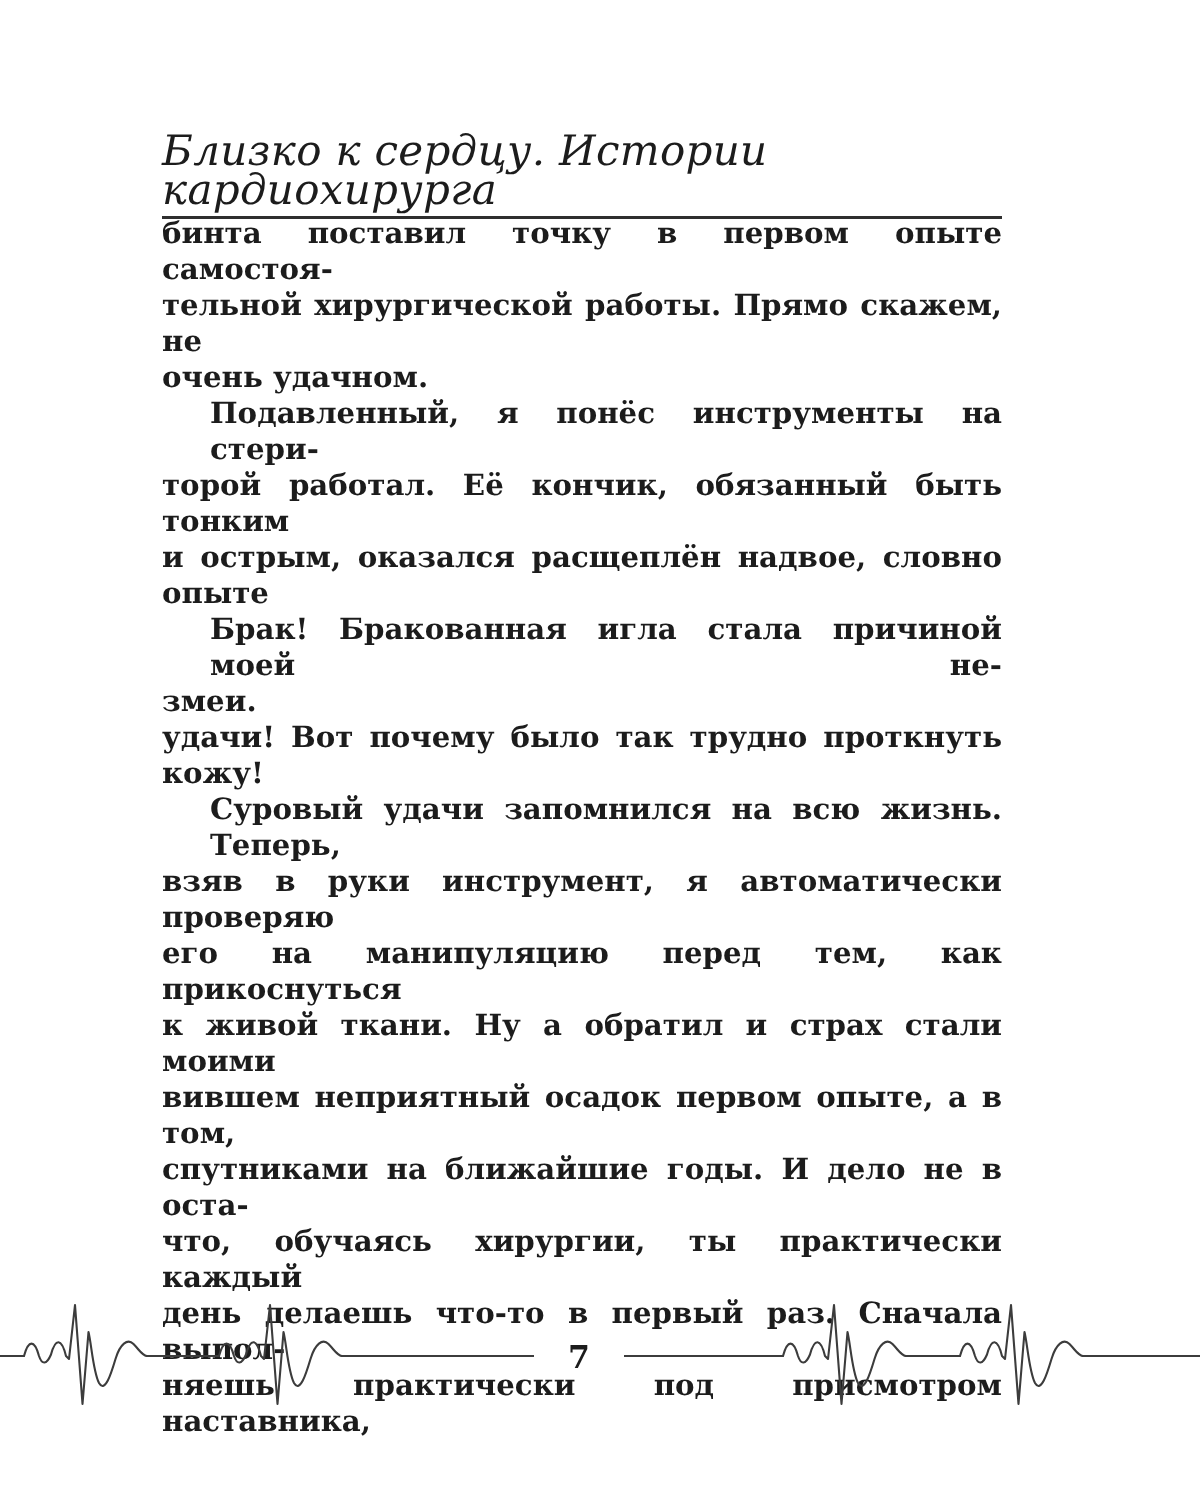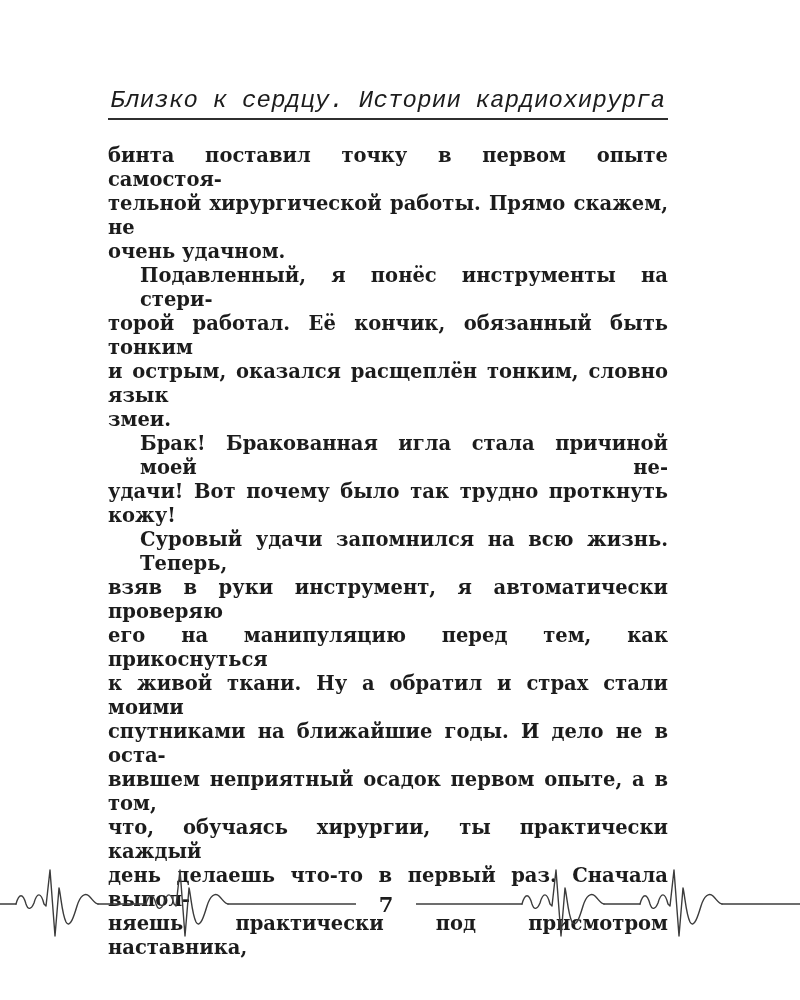--- a/index.html
+++ b/index.html
@@ -23,27 +23,26 @@
   }
 
   
   .running-header {
     position: absolute;
     left: 108px;
     top: 88px;
     width: 560px;
   }
   .header-title {
-    text-align: center;
+    text-align: left;
     font-style: italic;
-    font-size: 24px;
+    font-size: 28px;
     line-height: 26px;
     color: var(--text);
     letter-spacing: 0.2px;
-    font-family: Liberation Mono, monospace;
   }
   .header-rule {
     margin-top: 4px;
     height: 0;
     border-top: 2px solid var(--rule);
   }
 
   
   .body-text {
     position: absolute;
@@ -109,30 +108,30 @@
     <div class="header-title">Близко к сердцу. Истории кардиохирурга</div>
     <div class="header-rule"></div>
   </div>
 
   <div class="body-text">
       <div class="text-line">бинта поставил точку в первом опыте самостоя-</div>
       <div class="text-line">тельной хирургической работы. Прямо скажем, не</div>
       <div class="text-line para-last">очень удачном.</div>
       <div class="text-line indent">Подавленный, я понёс инструменты на стери-</div>
       <div class="text-line">торой работал. Её кончик, обязанный быть тонким</div>
-      <div class="text-line">и острым, оказался расщеплён тонким, словно язык</div>
+      <div class="text-line">и острым, оказался расщеплён надвое, словно опыте</div>
+      <div class="text-line indent">Брак! Бракованная игла стала причиной моей не-</div>
       <div class="text-line para-last">змеи.</div>
-      <div class="text-line indent">Брак! Бракованная игла стала причиной моей не-</div>
       <div class="text-line para-last">удачи! Вот почему было так трудно проткнуть кожу!</div>
       <div class="text-line indent">Суровый удачи запомнился на всю жизнь. Теперь,</div>
       <div class="text-line">взяв в руки инструмент, я автоматически проверяю</div>
       <div class="text-line">его на манипуляцию перед тем, как прикоснуться</div>
       <div class="text-line">к живой ткани. Ну а обратил и страх стали моими</div>
+      <div class="text-line">вившем неприятный осадок первом опыте, а в том,</div>
       <div class="text-line">спутниками на ближайшие годы. И дело не в оста-</div>
-      <div class="text-line">вившем неприятный осадок первом опыте, а в том,</div>
       <div class="text-line">что, обучаясь хирургии, ты практически каждый</div>
       <div class="text-line">день делаешь что-то в первый раз. Сначала выпол-</div>
       <div class="text-line">няешь практически под присмотром наставника,</div>
     </div>
 
   <div class="page-footer">
     <svg class="ecg" width="356" height="76" viewBox="0 0 356 76" aria-hidden="true">
       <defs>
         <path id="ecg-beat" d="M0,38 C3,27 7,27 10,38 C12,44 15,44 18,37 C21,26 25,26 28,38
                  L30,40 L34,4 L39,70 L43,22 C45,30 46,48 50,56 C54,63 58,50 61,40

